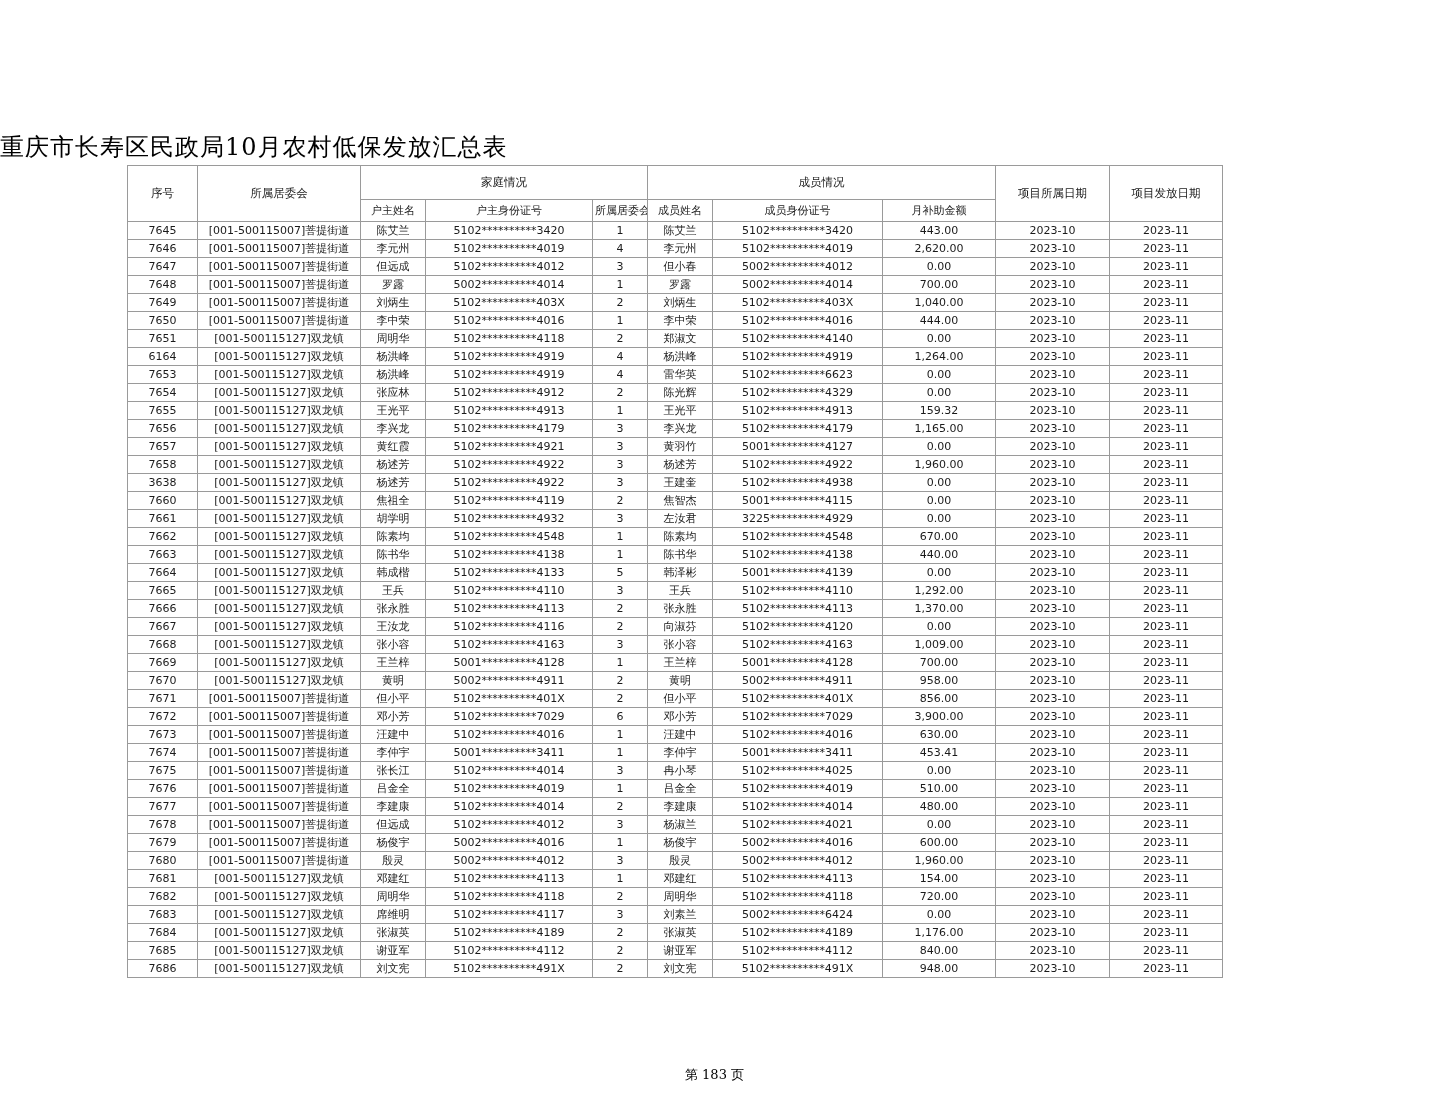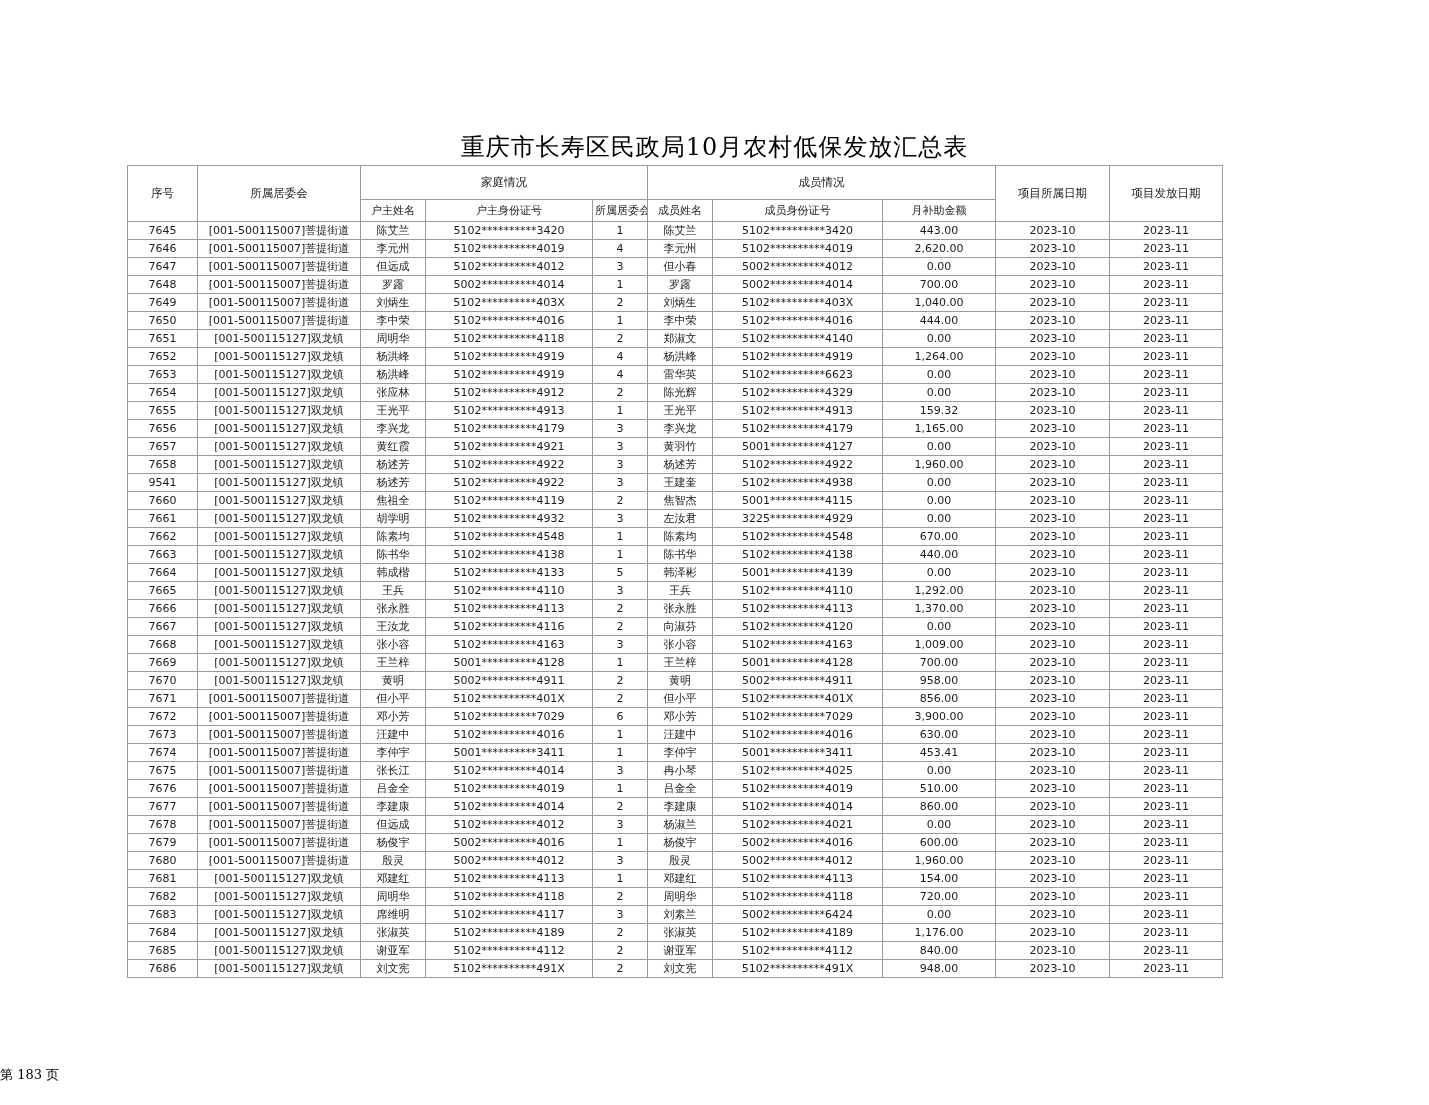--- a/index.html
+++ b/index.html
@@ -17,21 +17,20 @@
     top: 0; left: 0;
     width: 1429px;
     height: 1105px;
     background: #ffffff;
   }
   .doc-title {
     position: absolute;
     top: 131px;
     left: 0;
     width: 1429px;
-    text-align: center;
     font-family: "DejaVu Serif", serif;
     font-size: 24px;
     font-weight: 500;
     letter-spacing: 1px;
     color: #000;
   }
   .table-wrap {
     position: absolute;
     top: 165px;
     left: 127px;
@@ -56,21 +55,21 @@
     overflow: hidden;
   }
   thead tr.group-row th { height: 33px; font-size: 11.5px; }
   thead tr.sub-row th { height: 21px; font-size: 11px; }
   tbody td { height: 17px; font-size: 10.5px; }
   .page-footer {
     position: absolute;
     top: 1066px;
     left: 0;
     width: 1429px;
-    text-align: left;
+    text-align: center;
     font-family: "DejaVu Serif", serif;
     font-size: 13px;
     color: #000;
   }
 </style>
 </head>
 <body>
 
 <div class="page">
 
@@ -187,21 +186,21 @@
             <td>周明华</td>
             <td>5102**********4118</td>
             <td>2</td>
             <td>郑淑文</td>
             <td>5102**********4140</td>
             <td>0.00</td>
             <td>2023-10</td>
             <td>2023-11</td>
           </tr>
           <tr>
-            <td>7652</td>
+            <td>6164</td>
             <td>[001-500115127]双龙镇</td>
             <td>杨洪峰</td>
             <td>5102**********4919</td>
             <td>4</td>
             <td>杨洪峰</td>
             <td>5102**********4919</td>
             <td>1,264.00</td>
             <td>2023-10</td>
             <td>2023-11</td>
           </tr>
@@ -271,21 +270,21 @@
             <td>杨述芳</td>
             <td>5102**********4922</td>
             <td>3</td>
             <td>杨述芳</td>
             <td>5102**********4922</td>
             <td>1,960.00</td>
             <td>2023-10</td>
             <td>2023-11</td>
           </tr>
           <tr>
-            <td>9541</td>
+            <td>3638</td>
             <td>[001-500115127]双龙镇</td>
             <td>杨述芳</td>
             <td>5102**********4922</td>
             <td>3</td>
             <td>王建奎</td>
             <td>5102**********4938</td>
             <td>0.00</td>
             <td>2023-10</td>
             <td>2023-11</td>
           </tr>
@@ -494,21 +493,21 @@
             <td>2023-11</td>
           </tr>
           <tr>
             <td>7677</td>
             <td>[001-500115007]菩提街道</td>
             <td>李建康</td>
             <td>5102**********4014</td>
             <td>2</td>
             <td>李建康</td>
             <td>5102**********4014</td>
-            <td>860.00</td>
+            <td>480.00</td>
             <td>2023-10</td>
             <td>2023-11</td>
           </tr>
           <tr>
             <td>7678</td>
             <td>[001-500115007]菩提街道</td>
             <td>但远成</td>
             <td>5102**********4012</td>
             <td>3</td>
             <td>杨淑兰</td>

